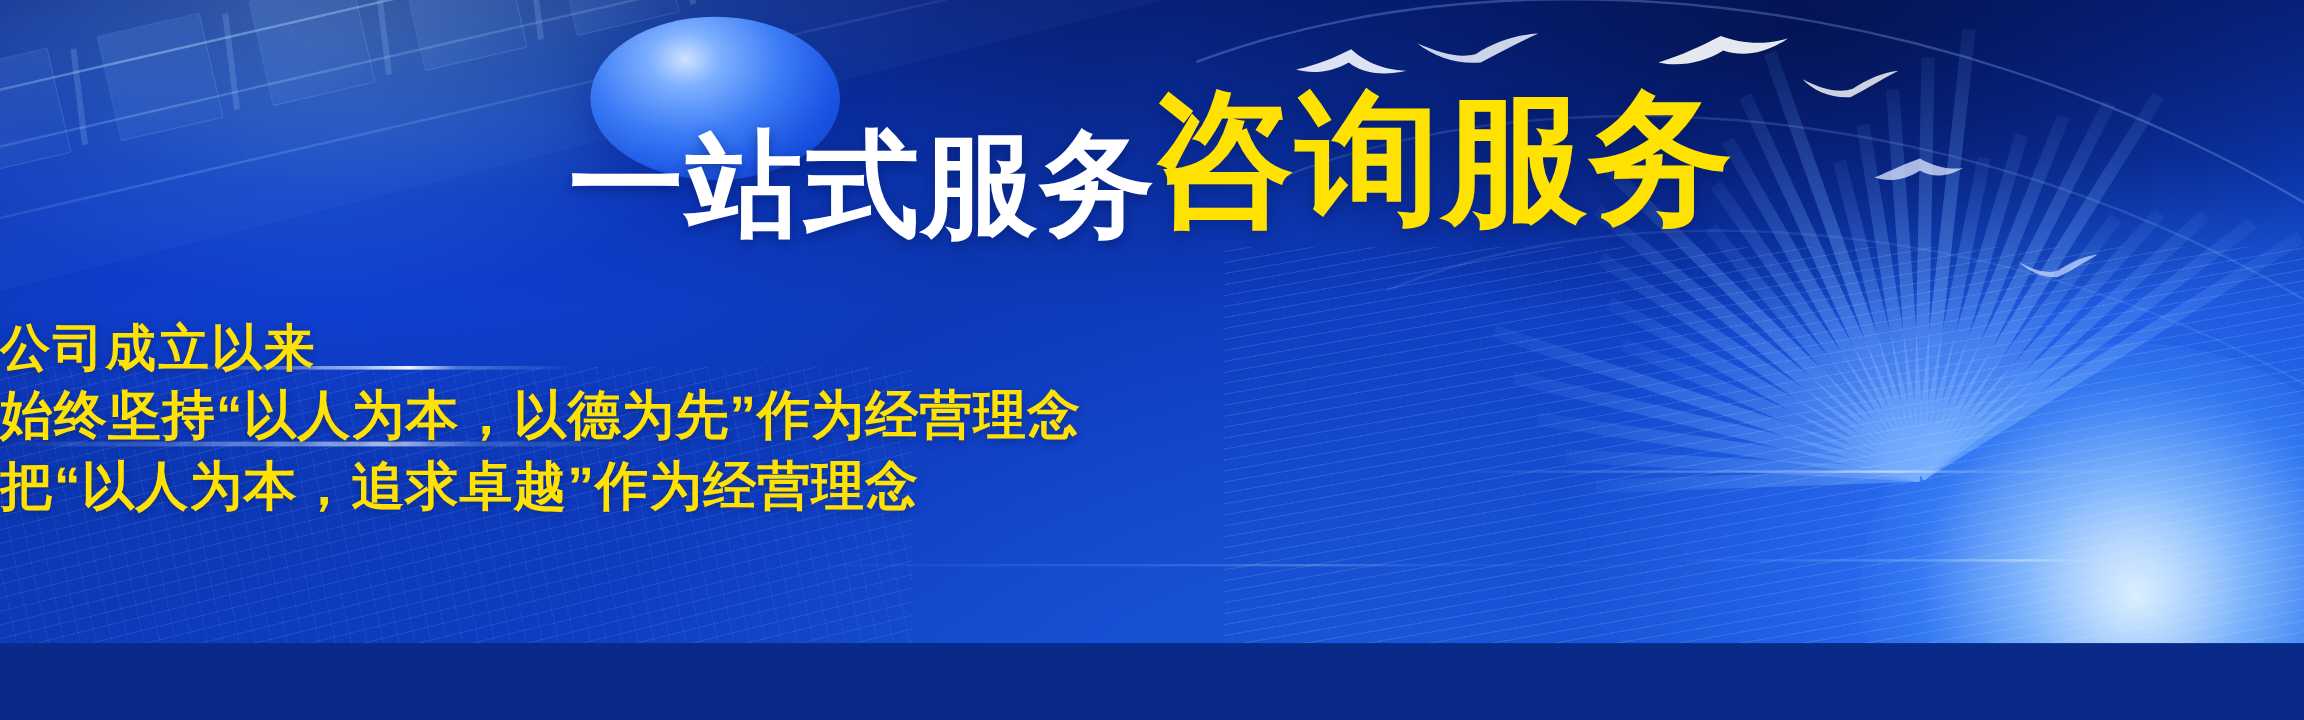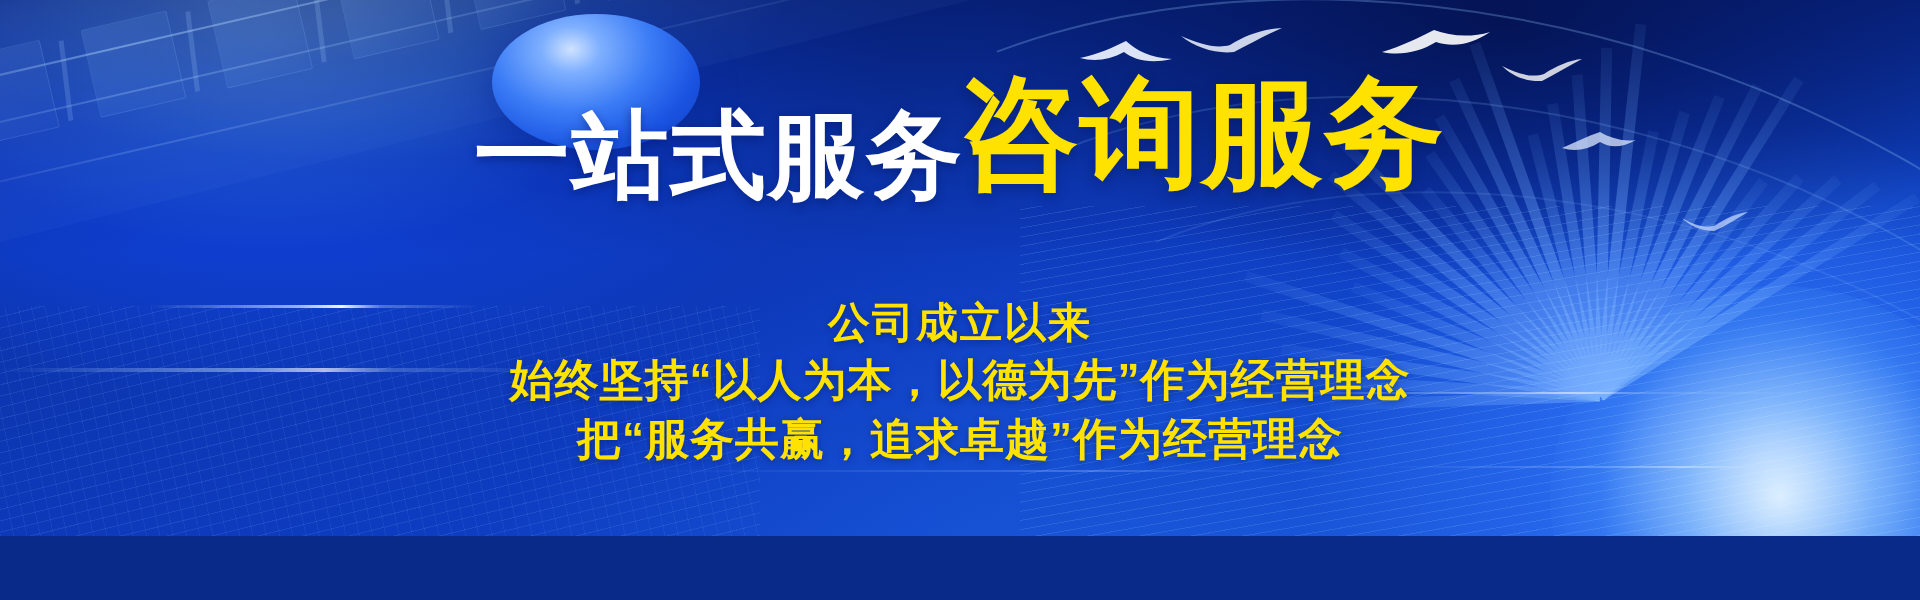--- a/index.html
+++ b/index.html
@@ -212,22 +212,21 @@
     line-height: 1;
     margin-left: -6px;
     text-shadow: 0 4px 12px rgba(0,20,90,.40);
   }
 
   .subtitle {
     position: absolute;
     left: 0;
     top: 262px;
     width: 1920px;
-    text-align: center;
-    margin-top: 33px;
+    text-align: left;
   }
   .subtitle .sub-line {
     color: #ffe200;
     font-weight: 700;
     line-height: 1.34;
     white-space: nowrap;
     text-shadow: 0 2px 7px rgba(0,20,90,.45);
   }
   .subtitle .sub-line.l1 { font-size: 42px; letter-spacing: 2px; }
   .subtitle .sub-line.l2 { font-size: 44px; letter-spacing: 1px; }
@@ -346,16 +345,16 @@
     </svg>
   </div>
 
   <div class="headline">
     <span class="hl-white">一站式服务</span><span class="hl-yellow">咨询服务</span>
   </div>
 
   <div class="subtitle">
     <div class="sub-line l1">公司成立以来</div>
     <div class="sub-line l2">始终坚持“以人为本，以德为先”作为经营理念</div>
-    <div class="sub-line l3">把“服务共赢，追求卓越”作为经营理念</div>
+    <div class="sub-line l3">把“以人为本，追求卓越”作为经营理念</div>
   </div>
 
 </div>
 
 </body></html>

